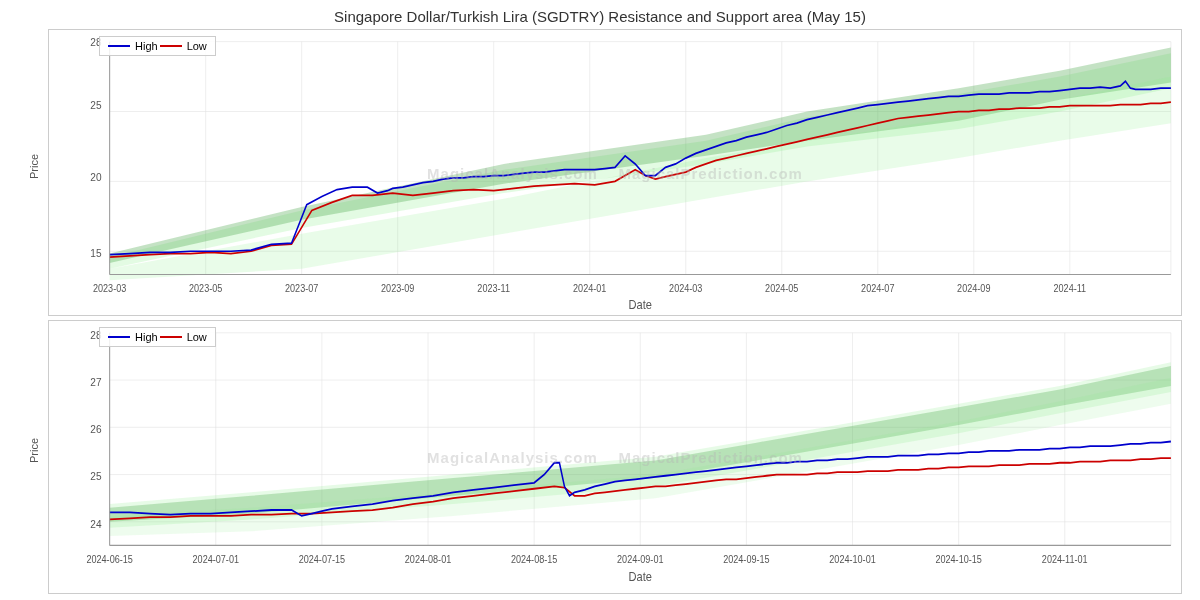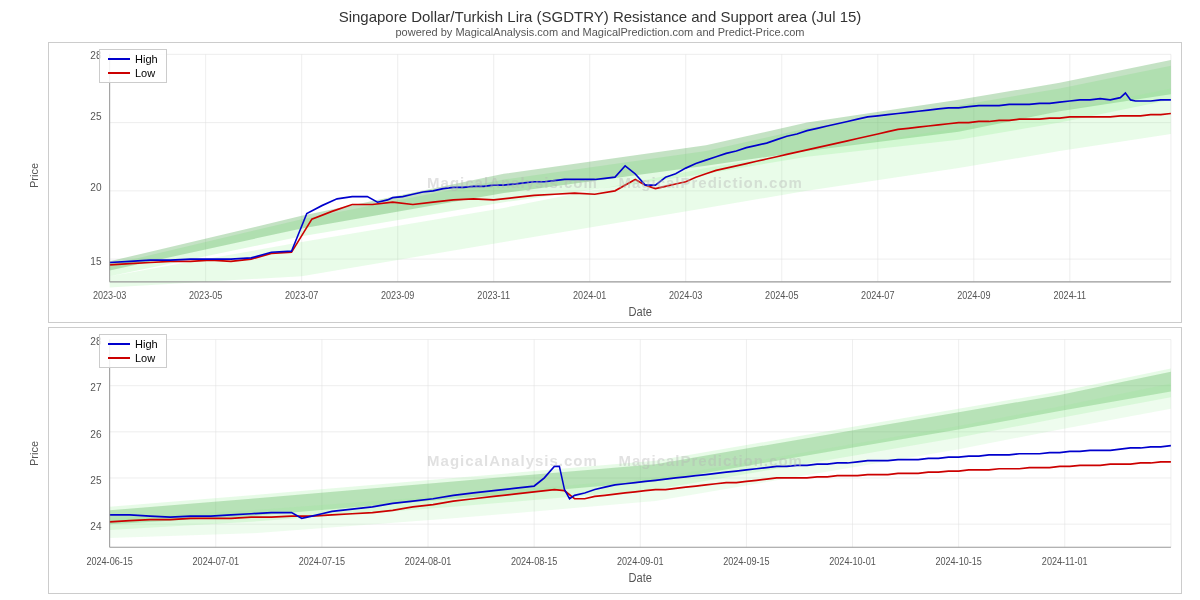--- a/index.html
+++ b/index.html
@@ -59,21 +59,21 @@
       pointer-events: none;
       font-weight: bold;
       letter-spacing: 1px;
       text-align: center;
     }
     .legend {
       position: absolute;
       top: 6px;
       left: 50px;
       display: flex;
-      flex-direction: column;
+      flex-direction: row;
       gap: 2px;
       background: rgba(255,255,255,0.85);
       border: 1px solid #ccc;
       padding: 3px 8px;
       font-size: 11px;
     }
     .legend-item {
       display: flex;
       align-items: center;
       gap: 5px;
@@ -91,22 +91,21 @@
       font-size: 11px;
       color: #555;
       white-space: nowrap;
     }
   </style>
 </head>
 <body>
 
 <div class="main-container">
   <div class="header">
-    <div class="title">Singapore Dollar/Turkish Lira (SGDTRY) Resistance and Support area (Jul 15)</div>
-    <div class="subtitle">powered by MagicalAnalysis.com and MagicalPrediction.com and Predict-Price.com</div>
+    <div class="title">Singapore Dollar/Turkish Lira (SGDTRY) Resistance and Support area (May 15)</div>
   </div>
 
   <div class="charts-wrapper">
 
     <div class="chart-container" style="position:relative; flex:1.05; margin-left:38px; margin-right:8px;">
       <div class="y-axis-label">Price</div>
       <div class="watermark" style="font-size:15px; color:rgba(180,180,180,0.4);">MagicalAnalysis.com &nbsp;&nbsp; MagicalPrediction.com</div>
       <div class="legend">
         <div class="legend-item">
           <span class="legend-line" style="background:#0000cd;"></span>

